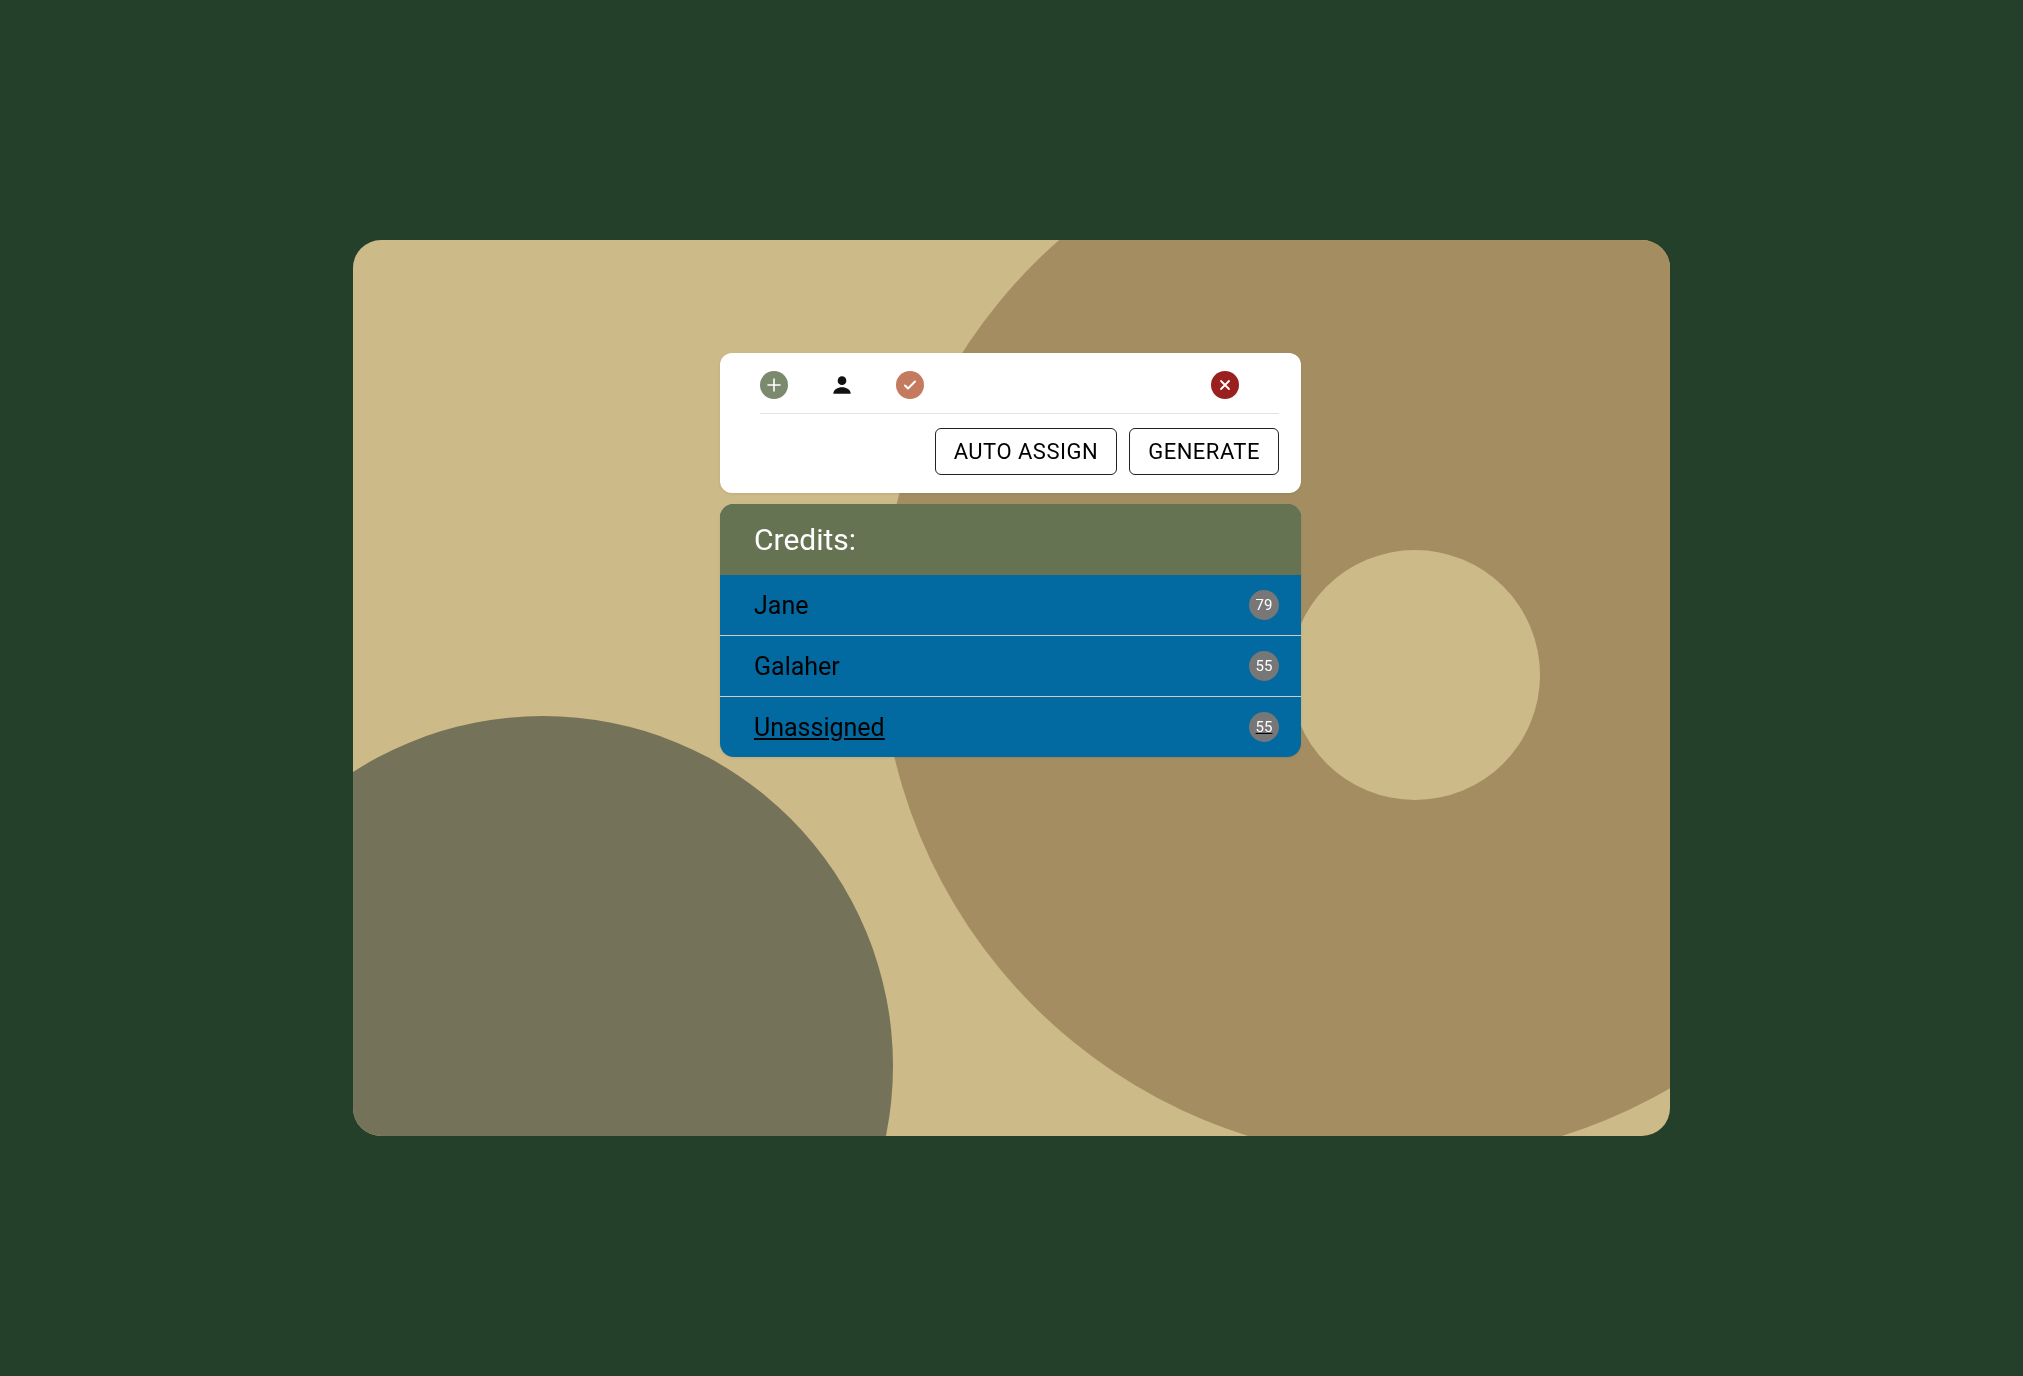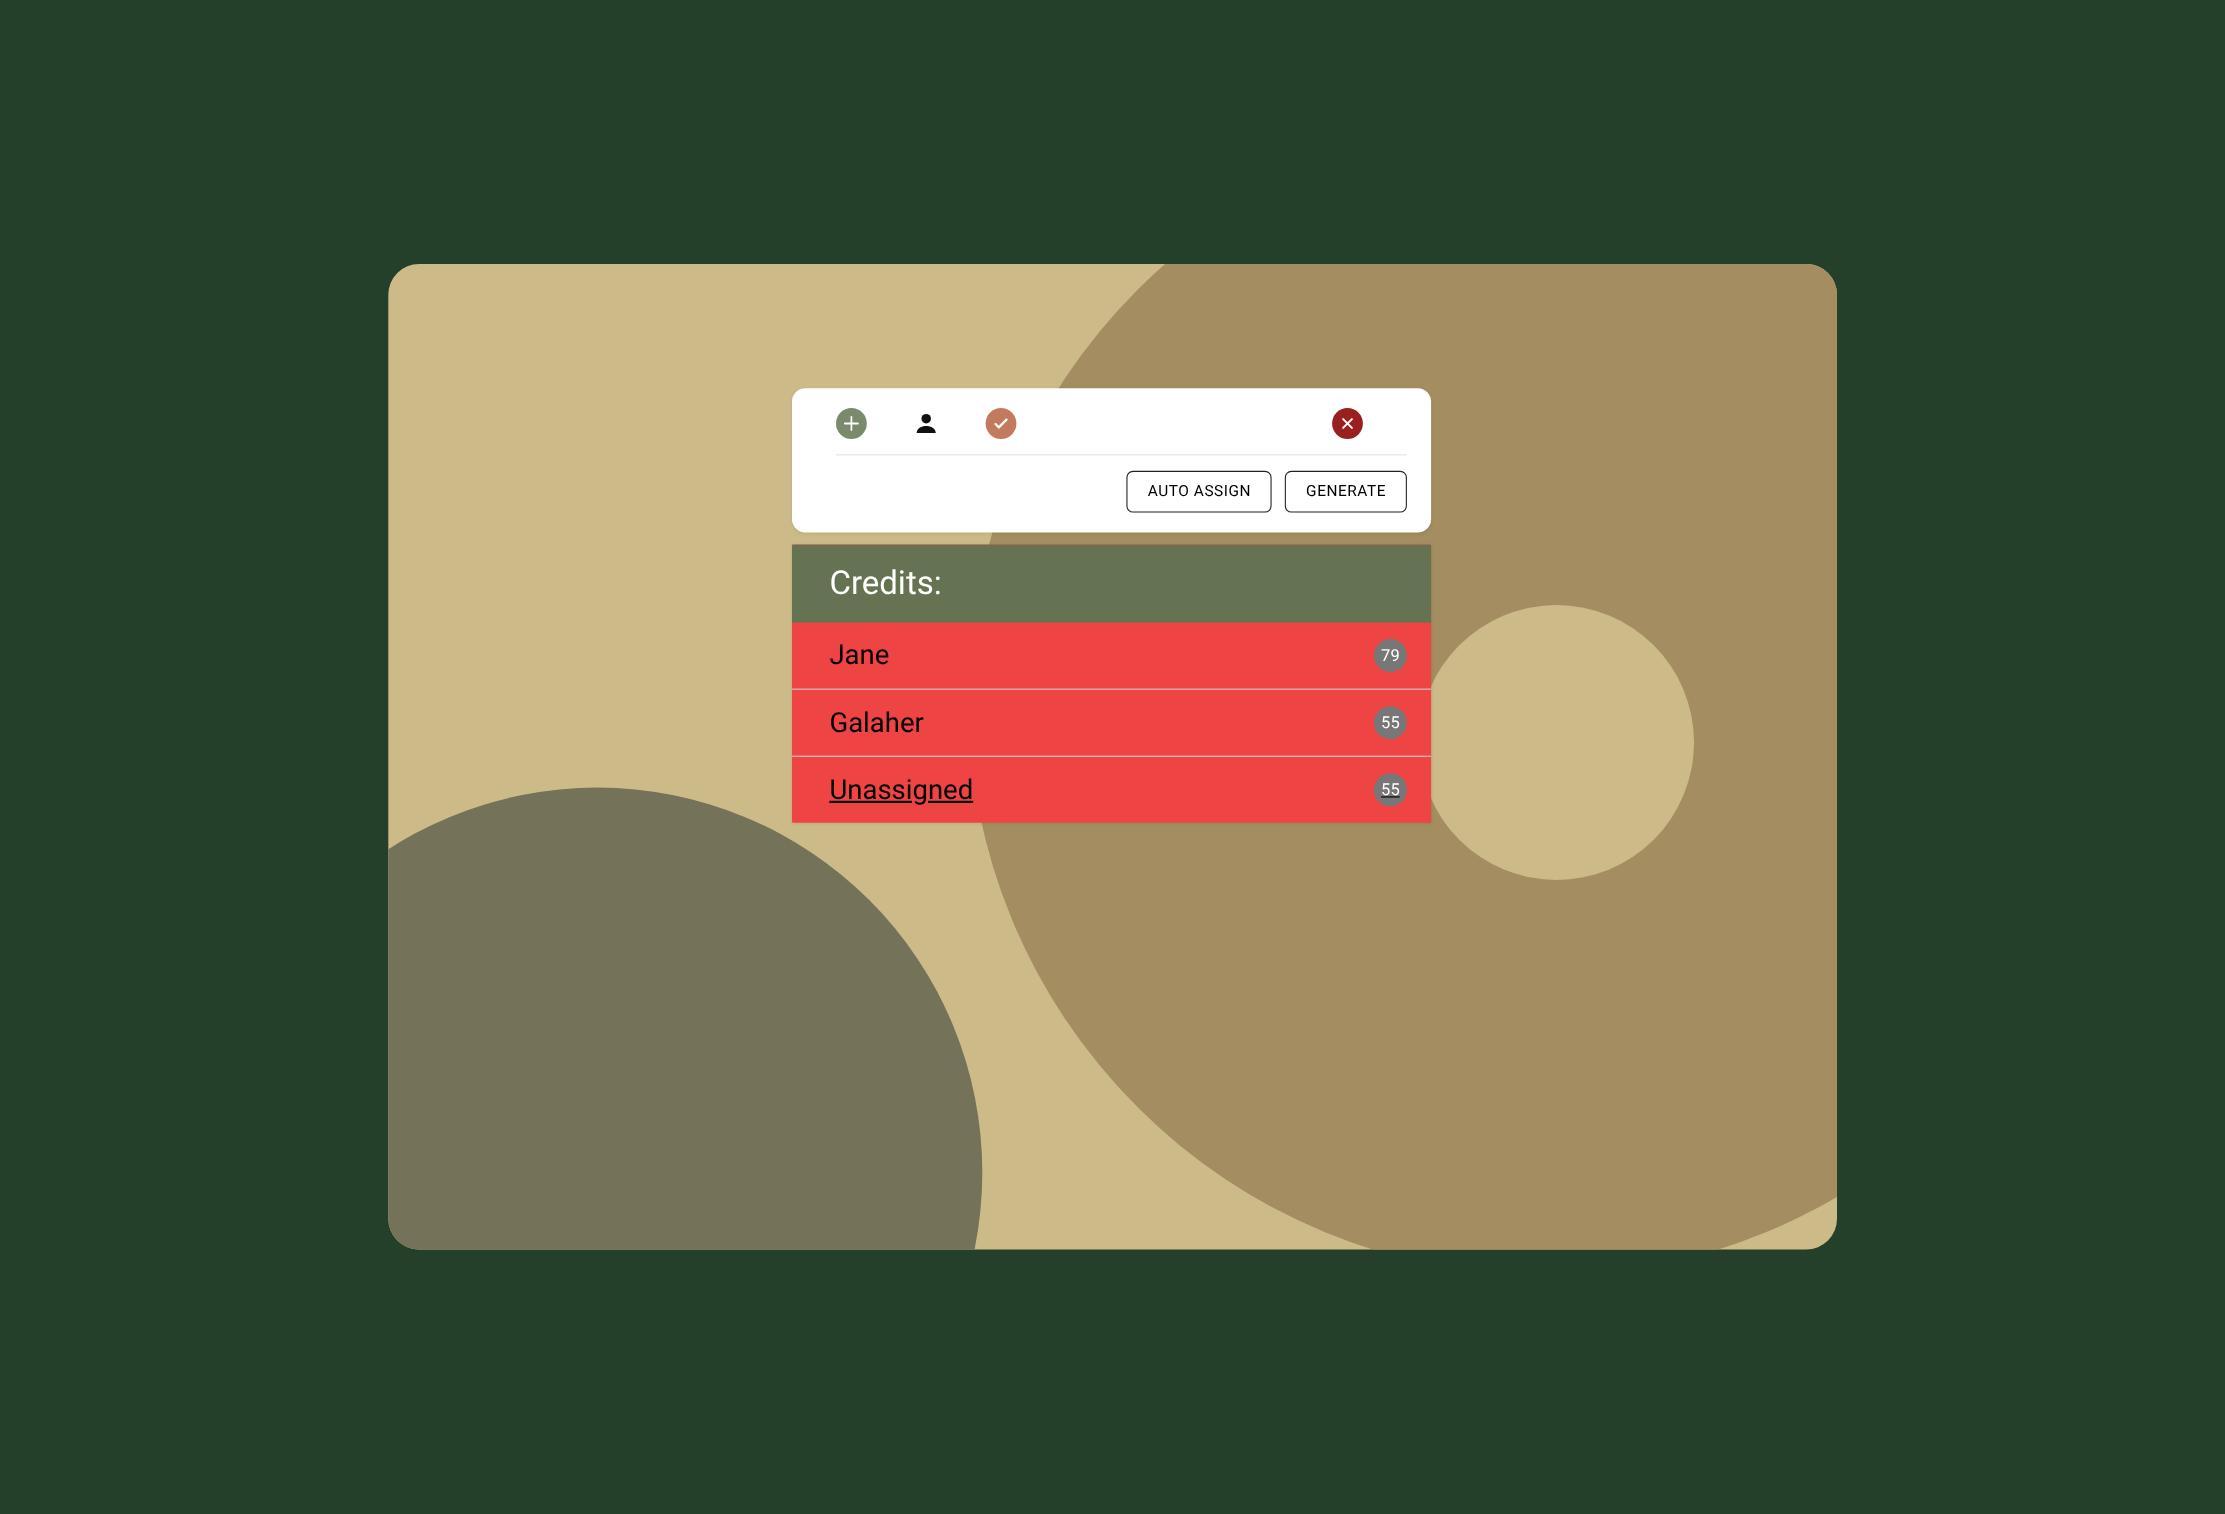--- a/index.html
+++ b/index.html
@@ -85,29 +85,29 @@
       display: flex;
       justify-content: flex-end;
       gap: 12px;
       padding-top: 14px;
     }
     .outline-btn {
       background: #fff;
       border: 1.5px solid #222;
       border-radius: 6px;
       padding: 10px 18px;
-      font-size: 14px;
+      font-size: 22px;
       letter-spacing: 0.5px;
       cursor: pointer;
       font-family: inherit;
     }
     .credits-card {
       margin-top: 11px;
-      background: #ef4444;
-      border-radius: 1px;
+      background: #0369a1;
+      border-radius: 14px;
       overflow: hidden;
       box-shadow: 0 1px 3px rgba(0,0,0,0.08);
     }
     .credits-header {
       background: #667353;
       color: #fff;
       font-size: 30px;
       font-weight: 400;
       padding: 18px 34px;
     }

